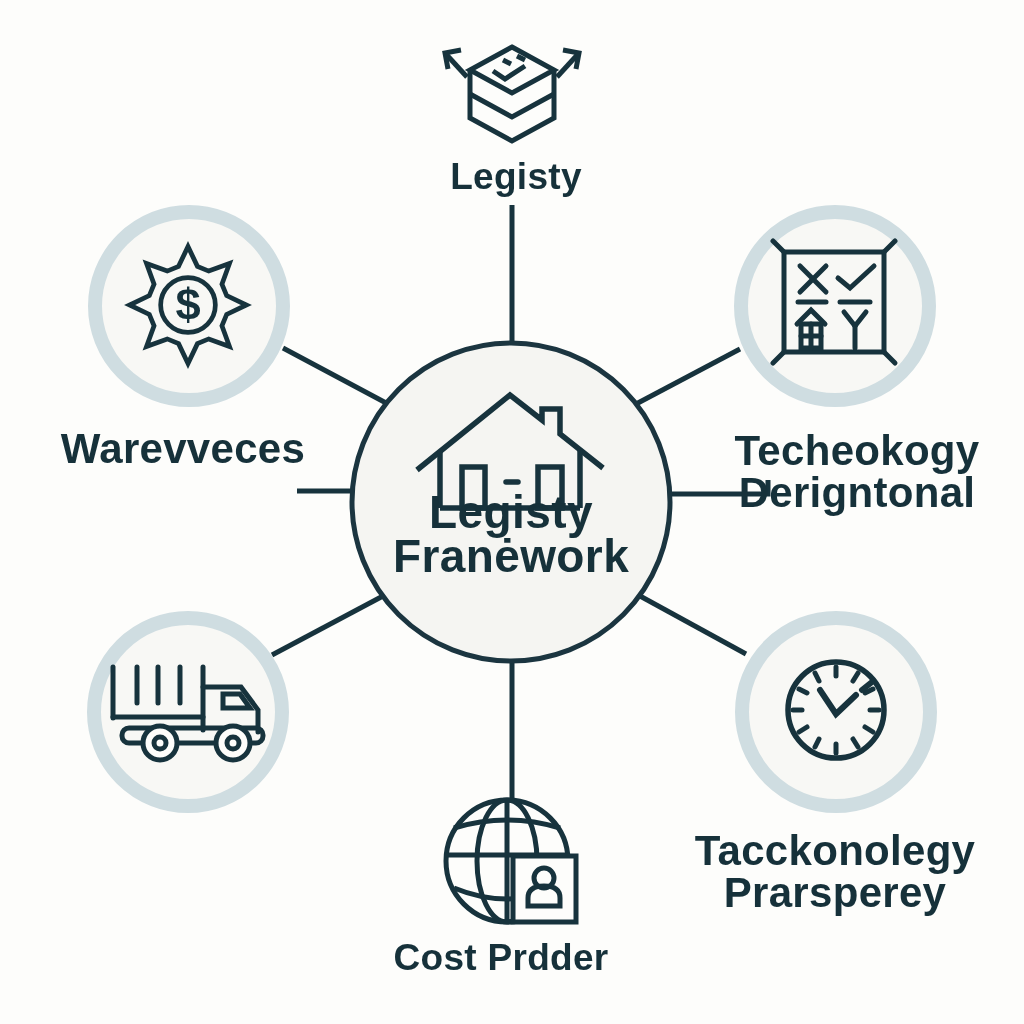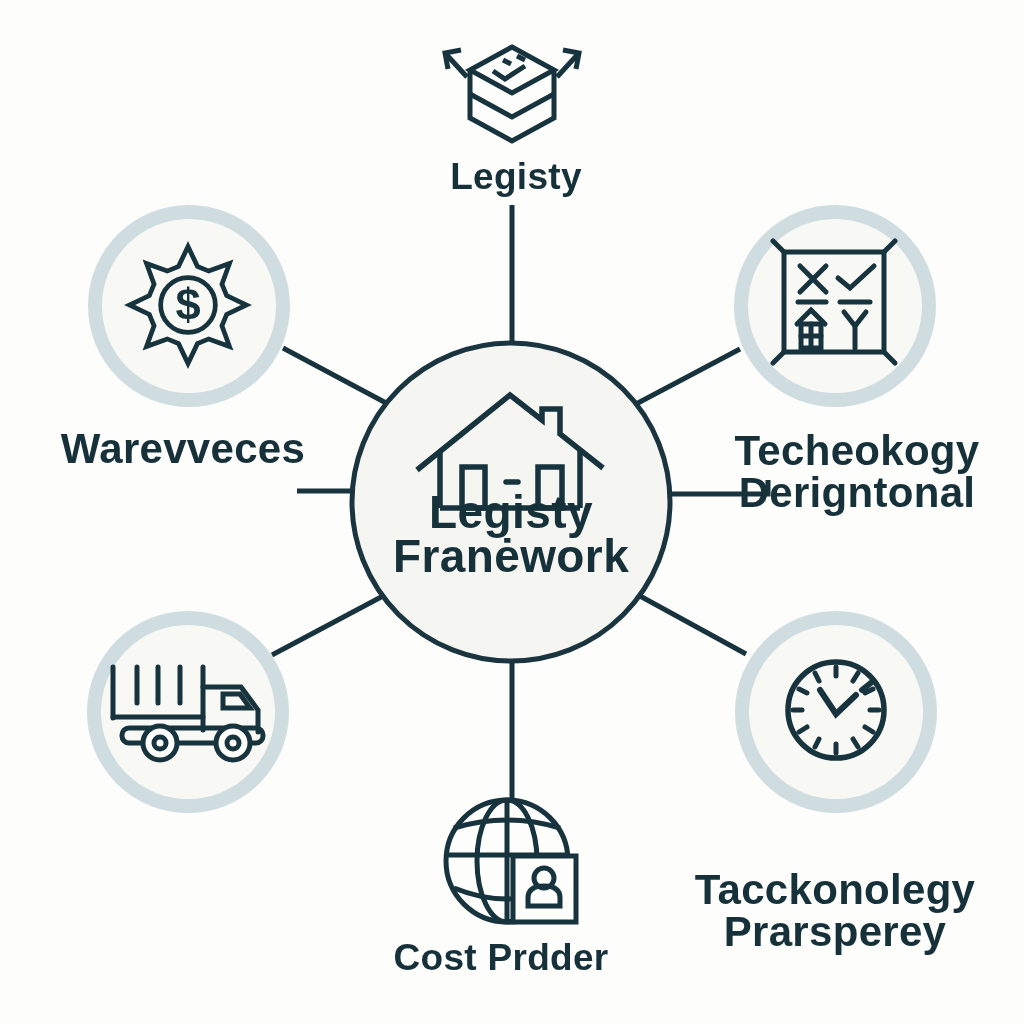--- a/index.html
+++ b/index.html
@@ -158,21 +158,21 @@
   <div class="label" style="left:183px; top:428px;">
     <div>Warevveces</div>
   </div>
 
   <div class="label" style="left:857px; top:430px;">
     <div>Techeokogy</div>
     <div>Derigntonal</div>
   </div>
 
 
-  <div class="label" style="left:835px; top:830px;margin-top:39px;">
+  <div class="label" style="left:835px; top:830px;">
     <div>Tacckonolegy</div>
     <div>Prarsperey</div>
   </div>
 
   <div class="label big" style="left:501px; top:936px;text-align:center;">
     <div>Cost Prdder</div>
   </div>
 
   <div class="label hub-title" style="left:511px; top:490px;">
     <div>Legisty</div>

